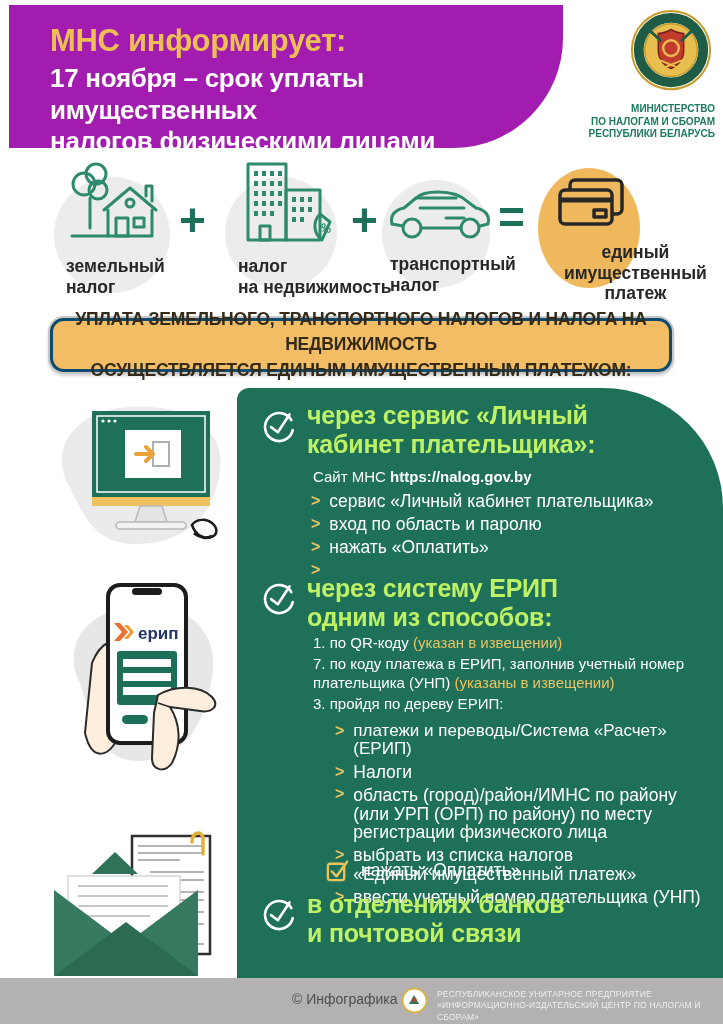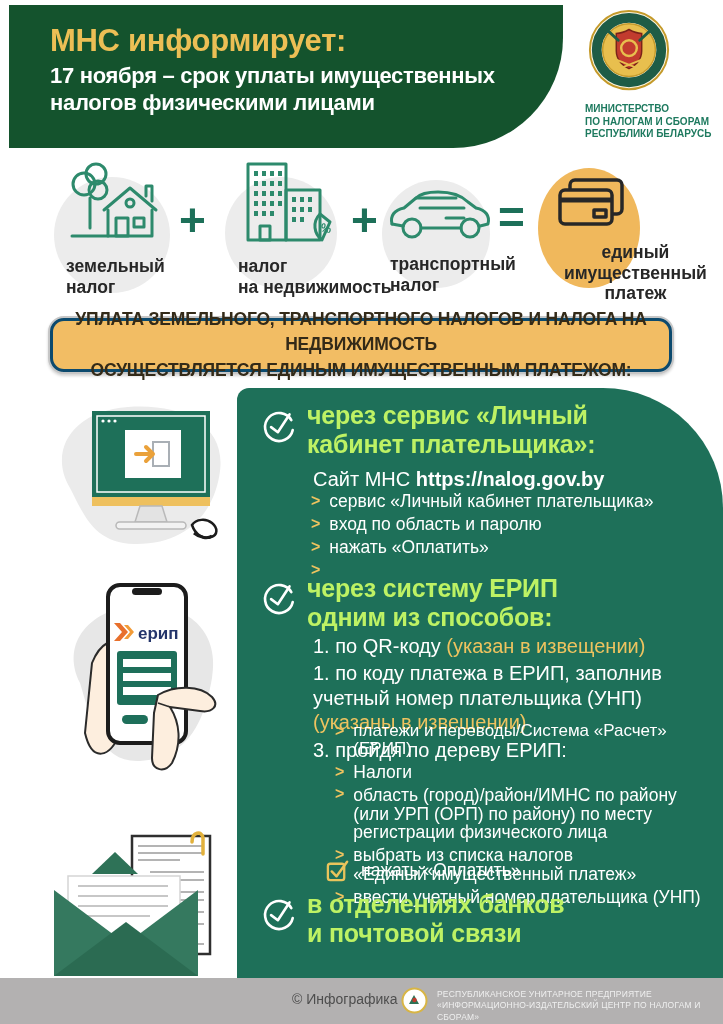--- a/index.html
+++ b/index.html
@@ -1,44 +1,44 @@
 <!DOCTYPE html>
 <html><head>
 <meta charset="utf-8">
 <style>
   html,body{margin:0;padding:0;}
   body{background:#888;font-family:"Liberation Sans","DejaVu Sans",sans-serif;}
   .page{position:relative;width:723px;height:1024px;background:#ffffff;overflow:hidden;margin:0 auto;}
   .pre{white-space:pre-line;}
 
   
-  .header{position:absolute;left:9px;top:5px;width:554px;height:143px;background:#14532d;border-radius:0 0 110px 0;}
+  .header{position:absolute;left:9px;top:5px;width:554px;height:143px;background:#a21caf;border-radius:0 0 110px 0;}
   .header-highlight{position:absolute;left:41px;top:18px;font-size:31px;font-weight:bold;color:#ecbf55;letter-spacing:-.3px;}
-  .header-title{position:absolute;left:41px;top:58px;font-size:22px;font-weight:bold;color:#ffffff;line-height:1.22;letter-spacing:-.3px;}
-
-  
-  .mlogo{position:absolute;left:585px;top:8px;width:130px;text-align:left;}
+  .header-title{position:absolute;left:41px;top:58px;font-size:26px;font-weight:bold;color:#ffffff;line-height:1.22;letter-spacing:-.3px;}
+
+  
+  .mlogo{position:absolute;left:585px;top:8px;width:130px;text-align:right;}
   .mlogo-text{margin-top:3px;font-size:10px;font-weight:bold;color:#1e7a5f;line-height:1.25;}
 
   
   .eq-circle{position:absolute;border-radius:50%;background:#ececec;}
   .eq-circle.orange{background:#f0b85c;}
   .eq-op{position:absolute;font-size:46px;font-weight:bold;color:#1d7059;}
   .eq-label{position:absolute;font-size:17.5px;font-weight:bold;color:#272727;line-height:1.18;}
   .eq-icon{position:absolute;}
 
   
   .banner{position:absolute;left:48px;top:316px;width:626px;height:58px;background:#0c4a6e;border:2px solid #c6c6c6;border-radius:16px;padding:3px;box-sizing:border-box;box-shadow:0 2px 3px rgba(0,0,0,.18);}
   .banner-inner{width:100%;height:100%;background:#f2bd64;border-radius:11px;display:flex;align-items:center;justify-content:center;text-align:center;font-size:17.5px;font-weight:bold;color:#332a18;line-height:1.45;letter-spacing:-.2px;}
 
   
   .panel{position:absolute;left:237px;top:388px;width:486px;height:590px;background:#1e7059;border-radius:12px 120px 0 0;}
   .chk{position:absolute;width:40px;height:40px;}
   .sec-heading{position:absolute;font-size:25px;font-weight:bold;color:#bef264;line-height:1.16;letter-spacing:-.2px;}
-  .body-text{font-size:20px;color:#ffffff;}
+  .body-text{font-size:15px;color:#ffffff;}
   .intro{position:absolute;left:76px;top:80px;}
   .intro b{font-weight:bold;}
   .blist{position:absolute;}
   .brow{display:flex;margin-bottom:4px;line-height:1.08;}
   .bmark{color:#eec35f;font-weight:bold;margin-right:9px;transform:scaleY(1.05);}
   .btext{color:#ffffff;font-size:17.5px;}
   .num-item{margin-bottom:3px;line-height:1.22;}
   .num-note{color:#eec35f;}
   .cbx-row{position:absolute;left:88px;top:470px;display:flex;align-items:center;}
   .cbx-label{margin-left:11px;font-size:17.5px;color:#fff;}
@@ -279,21 +279,21 @@
       <g transform="rotate(-8 20 20)">
         <path d="M33,16 A14,14 0 1 0 33,26" fill="none" stroke="#ffffff" stroke-width="2.6" stroke-linecap="round"></path>
         <path d="M12,20 L18,26 L32,10" fill="none" stroke="#ffffff" stroke-width="2.6" stroke-linecap="round" stroke-linejoin="round"></path>
       </g>
     </svg>
     <div class="sec-heading pre" style="left:70px;top:186px;">через систему ЕРИП
 одним из способов:</div>
 
     <div class="blist body-text" style="left:76px;top:246px;width:398px;">
       <div class="num-item"><span>1. по QR-коду </span><span class="num-note">(указан в извещении)</span></div>
-      <div class="num-item"><span>1. по коду платежа в ЕРИП, заполнив учетный номер плательщика (УНП) </span><span class="num-note">(указаны в извещении)</span></div>
+      <div class="num-item"><span>7. по коду платежа в ЕРИП, заполнив учетный номер плательщика (УНП) </span><span class="num-note">(указаны в извещении)</span></div>
       <div class="num-item"><span>3. пройдя по дереву ЕРИП:</span></div>
     </div>
 
     <div class="blist" style="left:98px;top:334px;width:380px;">
       <div class="brow">
           <span class="bmark">&gt;</span>
           <span class="btext pre" style="font-size:17px;">платежи и переводы/Система «Расчет» (ЕРИП)</span>
         </div>
       <div class="brow">
           <span class="bmark">&gt;</span>

